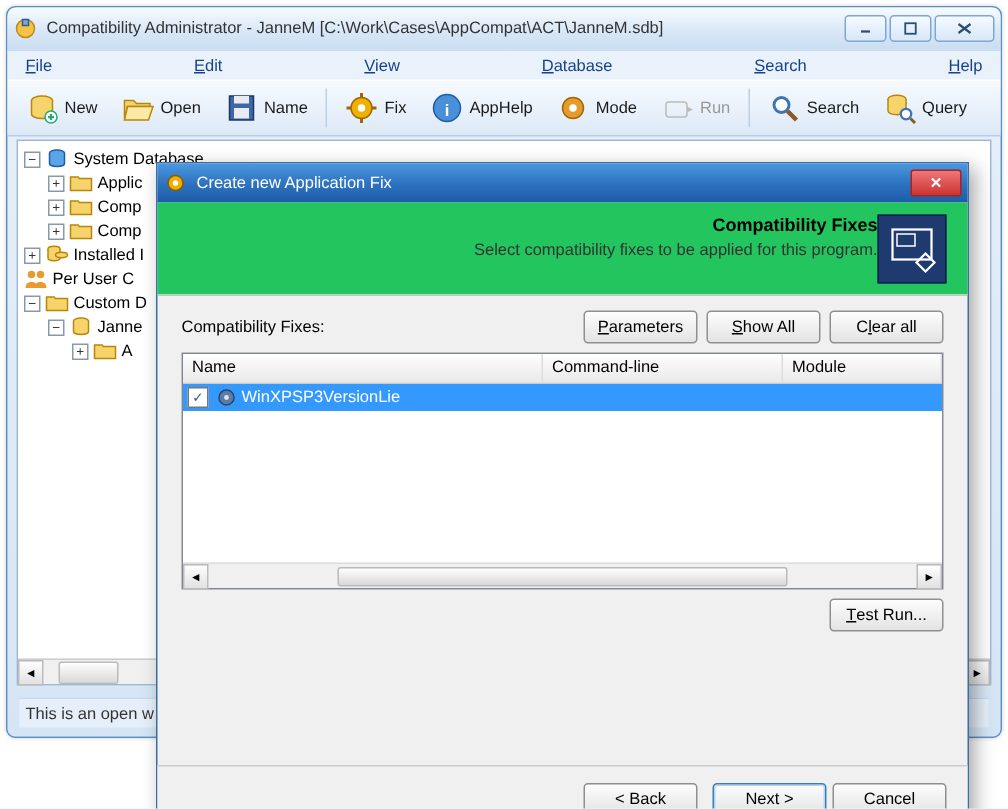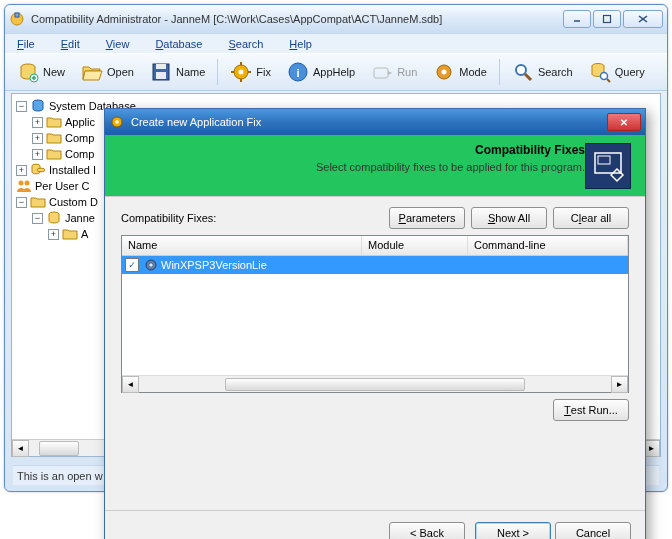--- a/index.html
+++ b/index.html
@@ -7,21 +7,21 @@
 
 
 .main-window { position: absolute; left: 4px; top: 4px; width: 664px; height: 488px; border: 1px solid #5B8FC7; border-radius: 6px; background: linear-gradient(to bottom, #E8F1FB 0%, #D6E5F5 100%); box-shadow: 0 0 3px rgba(0,0,0,0.2); }
 .titlebar { height: 28px; display: flex; align-items: center; padding: 0 4px; background: linear-gradient(to bottom, #F7FBFF 0%, #DCE9F7 50%, #C9DDF2 100%); border-radius: 6px 6px 0 0; }
 .titlebar .app-icon { width: 16px; height: 16px; margin-right: 6px; }
 .titlebar .title { color: #333; flex: 1; }
 .win-controls { display: flex; gap: 2px; }
 .win-btn { width: 28px; height: 18px; border: 1px solid #7FA7D6; border-radius: 3px; background: linear-gradient(to bottom,#F5FAFF,#D7E7F7); display: flex; align-items: center; justify-content: center; font-size: 10px; color: #2c4e75; cursor: default; }
 .win-btn.close { width: 40px; }
 
-.menubar { height: 20px; background: #E9F2FB; padding: 0 6px; display: flex; gap: 14px; align-items: center; border-top: 1px solid #C7D9EE; }
+.menubar { height: 20px; background: #E9F2FB; padding: 0 6px; display: flex; gap: 0; align-items: center; border-top: 1px solid #C7D9EE; justify-content: space-between; }
 .menubar span { padding: 2px 6px; color: #15428B; }
 .menubar span u { text-decoration: underline; }
 
 .toolbar { height: 38px; background: linear-gradient(to bottom,#F6FAFE,#DDE9F7); border-top: 1px solid #fff; border-bottom: 1px solid #B7CDE6; display: flex; align-items: center; padding: 0 6px; gap: 4px; }
 .tool-btn { display: flex; align-items: center; gap: 4px; padding: 4px 6px; border-radius: 3px; color: #1a1a1a; }
 .tool-btn.disabled { color: #999; }
 .tool-sep { width: 1px; height: 26px; background: #BBD0E8; margin: 0 2px; }
 .tool-icon { width: 22px; height: 22px; }
 
 .client { position: absolute; left: 6px; top: 88px; right: 6px; bottom: 34px; background: #fff; border: 1px solid #9CB7D6; display: flex; flex-direction: column; }
@@ -151,33 +151,33 @@
         </svg>
       <span>Fix</span>
     </div>
     <div class="tool-btn">
       <svg class="tool-icon" viewBox="0 0 22 22">
           <circle cx="11" cy="11" r="9" fill="#4A90D9" stroke="#1C5CA8"></circle>
           <text x="11" y="16" text-anchor="middle" font-size="13" font-weight="bold" fill="#fff" font-family="Georgia">i</text>
         </svg>
       <span>AppHelp</span>
     </div>
+    <div class="tool-btn">
+      <svg class="tool-icon" viewBox="0 0 22 22">
+          <circle cx="11" cy="11" r="7" fill="#E89B2D" stroke="#A06800"></circle>
+          <circle cx="11" cy="11" r="2.5" fill="#fff"></circle>
+        </svg>
+      <span>Mode</span>
+    </div>
     <div class="tool-btn disabled">
       <svg class="tool-icon" viewBox="0 0 22 22">
           <rect x="3" y="7" width="14" height="10" rx="2" fill="none" stroke="#bbb"></rect>
           <path d="M17 10l4 2-4 2z" fill="#bbb"></path>
         </svg>
       <span>Run</span>
-    </div>
-    <div class="tool-btn">
-      <svg class="tool-icon" viewBox="0 0 22 22">
-          <circle cx="11" cy="11" r="7" fill="#E89B2D" stroke="#A06800"></circle>
-          <circle cx="11" cy="11" r="2.5" fill="#fff"></circle>
-        </svg>
-      <span>Mode</span>
     </div>
     <div class="tool-sep"></div>
     <div class="tool-btn">
       <svg class="tool-icon" viewBox="0 0 22 22">
           <circle cx="9" cy="9" r="5" fill="#fff" stroke="#3D74B8" stroke-width="2"></circle>
           <line x1="13" y1="13" x2="19" y2="19" stroke="#8A5A2B" stroke-width="3"></line>
         </svg>
       <span>Search</span>
     </div>
     <div class="tool-btn">
@@ -310,22 +310,22 @@
     <div class="dlg-row">
       <span class="lbl">Compatibility Fixes:</span>
       <div class="btn"><u>P</u>arameters</div>
       <div class="btn"><u>S</u>how All</div>
       <div class="btn">C<u>l</u>ear all</div>
     </div>
 
     <div class="list">
       <div class="list-header">
         <div class="col" style="width:240px">Name</div>
+        <div class="col" style="width:160px">Command-line</div>
         <div class="col" style="flex:1">Module</div>
-        <div class="col" style="width:160px">Command-line</div>
       </div>
       <div class="list-row">
         <div class="chk">✓</div>
         <svg class="ric" viewBox="0 0 16 16">
             <circle cx="8" cy="8" r="5" fill="#5C7CA8" stroke="#2c4565"></circle>
             <circle cx="8" cy="8" r="1.6" fill="#dfe8f2"></circle>
           </svg>
         <span>WinXPSP3VersionLie</span>
       </div>
       <div class="list-hscroll">

